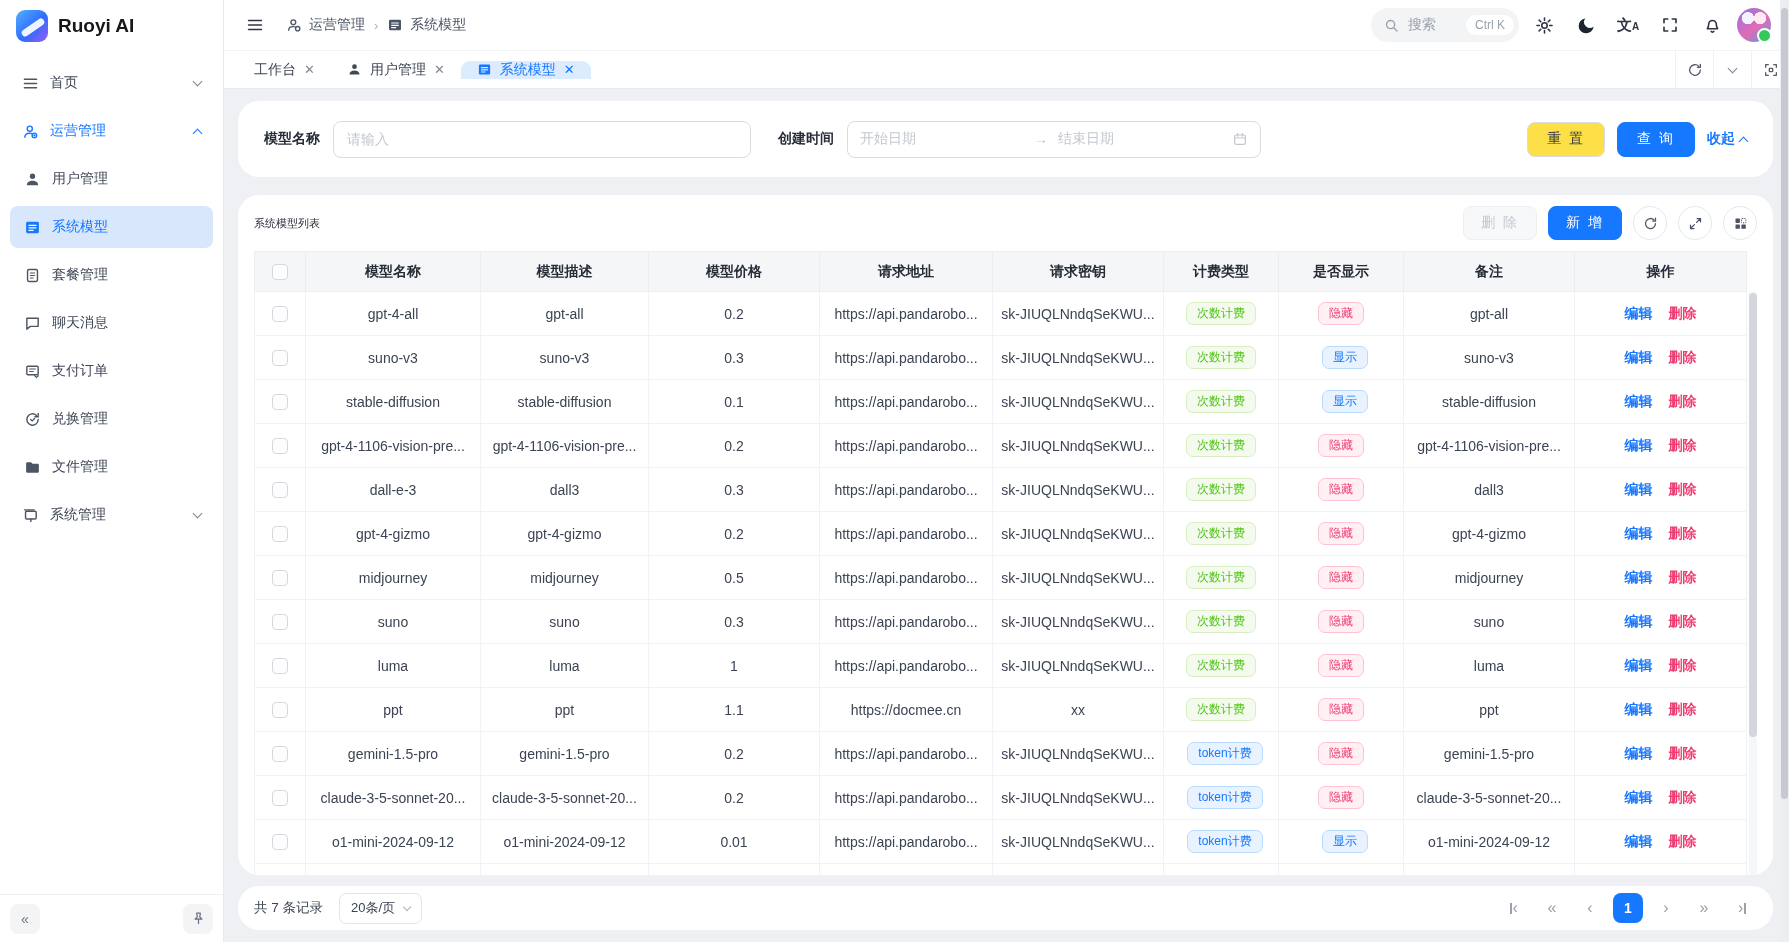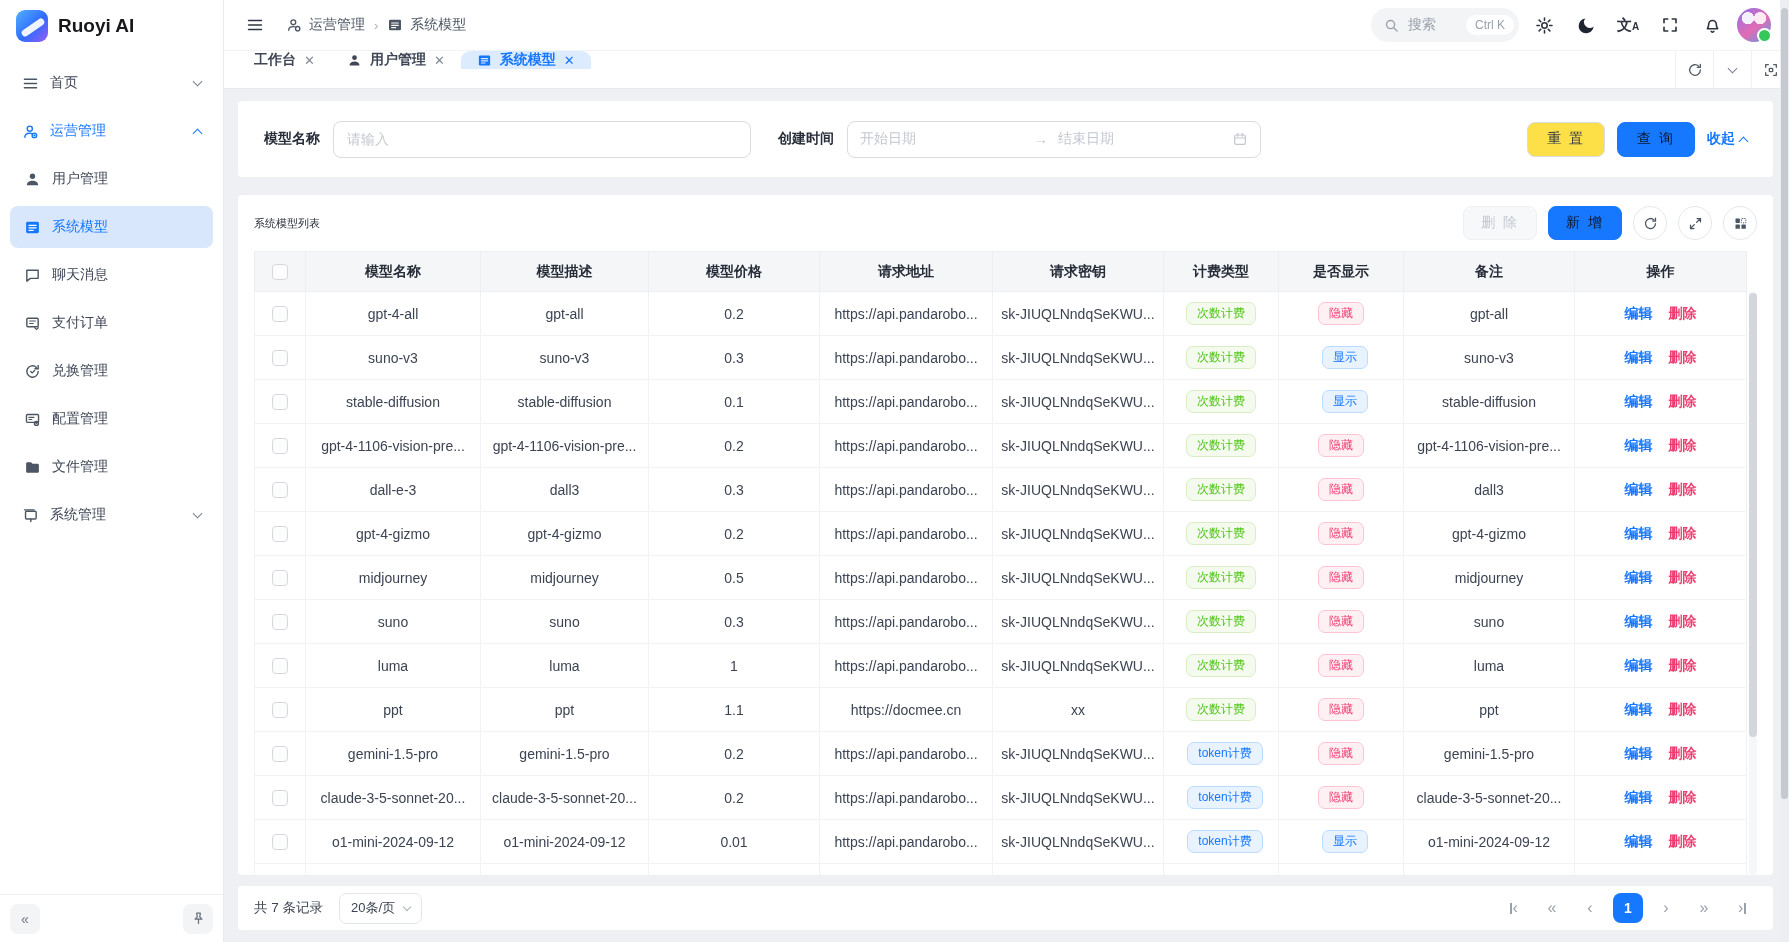--- a/index.html
+++ b/index.html
@@ -37,44 +37,44 @@
   .topbar-right { margin-left:auto; display:flex; align-items:center; gap:8px; }
   .search-pill { height:34px; width:148px; background:#f3f4f6; border-radius:17px; display:flex; align-items:center; gap:9px; padding:0 5px 0 13px; color:#9aa1ac; cursor:pointer; }
   .kbd { background:#fff; border-radius:13px; padding:3px 9px; font-size:12px; color:#9aa1ac; }
   .icon-btn { width:34px; height:34px; display:flex; align-items:center; justify-content:center; color:#2f3440; cursor:pointer; }
   .trans-ic { font-size:15px; font-weight:600; }
   .trans-ic small { font-size:10px; font-weight:700; }
   .avatar { width:34px; height:34px; border-radius:50%; background:radial-gradient(circle at 32% 30%,#f3f0ff 0 18%,transparent 19%),radial-gradient(circle at 68% 30%,#ffe9f3 0 18%,transparent 19%),linear-gradient(140deg,#8e74e8,#e26bb4 55%,#4aa0e8); position:relative; cursor:pointer; flex:0 0 auto;}
   .avatar::after { content:""; position:absolute; right:-1px; bottom:-1px; width:11px; height:11px; border-radius:50%; background:#35c75a; border:2px solid #fff; }
 
   .tabbar { height:39px; background:#fff; border-top:1px solid #f2f3f6; border-bottom:1px solid #e7eaef; display:flex; align-items:stretch; }
-  .tabs { display:flex; padding-left:14px; align-items:flex-start;font-weight:bold; }
+  .tabs { display:flex; padding-left:14px; align-items:center; }
   .tab { display:flex; align-items:center; gap:8px; padding:0 16px; color:#3f4656; cursor:pointer; position:relative; }
   .tab + .tab::before { content:""; position:absolute; left:0; top:11px; bottom:11px; width:1px; background:#e9ebef; }
   .tab.active { background:#dcebfd; color:#1677ff; border-radius:9px 9px 0 0; }
   .tab.active::before { display:none; }
   .tab .x { color:#828a96; font-size:13px; line-height:1; }
   .tab.active .x { color:#1677ff; }
   .tabbar-right { margin-left:auto; display:flex; align-items:stretch; }
   .tb-ic { width:38px; display:flex; align-items:center; justify-content:center; border-left:1px solid #eef0f4; color:#555c68; cursor:pointer; }
 
   
   .content { flex:1; min-height:0; padding:12px 16px 0 14px; display:flex; flex-direction:column; }
-  .card { background:#fff; border-radius:4px; }
+  .card { background:#fff; border-radius:21px; }
   .filter-card { height:76px; display:flex; align-items:center; gap:13px; padding:0 26px; flex:0 0 auto; }
   .f-label { color:#262c38; font-weight:600; white-space:nowrap; }
   .f-input { width:418px; height:37px; border:1px solid #d9dce1; border-radius:8px; padding:0 13px; font-size:14px; color:#374151; outline:none; font-family:inherit; }
   .f-input::placeholder { color:#c3c8d0; }
   .date-range { width:414px; height:37px; border:1px solid #d9dce1; border-radius:8px; display:flex; align-items:center; padding:0 12px; color:#c3c8d0; gap:10px; }
   .dr-start,.dr-end { flex:1; }
   .dr-end { text-align:left; }
   .filter-actions { margin-left:auto; display:flex; align-items:center; gap:12px; }
   .btn { height:35px; padding:0 19px; border-radius:8px; font-size:14px; cursor:pointer; font-family:inherit; letter-spacing:2px; white-space:nowrap; }
   .btn-plain { background:#fde047; border:1px solid #d9dce1; color:#353b47; }
-  .btn-primary { background:#1677ff; border:1px solid #1677ff; color:#0f172a; }
+  .btn-primary { background:#1677ff; border:1px solid #1677ff; color:#ffffff; }
   .collapse-link { color:#1677ff; display:flex; align-items:center; gap:5px; cursor:pointer; font-weight:600; white-space:nowrap; }
 
   .table-card { flex:1; min-height:0; margin-top:18px; padding:0 16px; display:flex; flex-direction:column; overflow:hidden; }
   .table-head-row { height:56px; display:flex; align-items:center; flex:0 0 auto; }
   .list-title { font-size:11px; color:#262c38; }
   .toolbar { margin-left:auto; display:flex; align-items:center; gap:11px; }
   .btn-sm { height:34px; padding:0 17px; letter-spacing:2px; }
   .btn-disabled { background:#f7f8fa; border:1px solid #edeff3; color:#c3c8d0; cursor:not-allowed; }
   .round-btn { width:34px; height:34px; border-radius:50%; border:1px solid #e4e7ec; background:#fff; color:#4b5563; display:flex; align-items:center; justify-content:center; cursor:pointer; }
 
@@ -144,49 +144,47 @@
           <span>用户管理</span>
         </div>
         <div class="menu-item active">
           <svg class="ic" width="17" height="17" viewBox="0 0 24 24">
               <rect x="3" y="4" width="18" height="16" rx="2" fill="currentColor"></rect>
               <path d="M7 9h10M7 12.5h10M7 16h6" stroke="#fff" stroke-width="1.8" stroke-linecap="round"></path>
             </svg>
           <span>系统模型</span>
         </div>
         <div class="menu-item">
+          <svg class="ic" width="17" height="17" viewBox="0 0 24 24" fill="none" stroke="currentColor" stroke-width="2">
+              <rect x="5" y="3.5" width="14" height="17" rx="2"></rect>
+              <path d="M9 8.5h6M9 12h6M9 15.5h4" stroke-width="1.7" stroke-linecap="round"></path>
+            </svg>
+          <span>套餐管理</span>
+        </div>
+        <div class="menu-item">
           <svg class="ic" width="17" height="17" viewBox="0 0 24 24" fill="none" stroke="currentColor" stroke-width="2" stroke-linejoin="round">
               <path d="M4 4.5h16v11.5H9l-5 4z"></path>
             </svg>
           <span>聊天消息</span>
         </div>
         <div class="menu-item">
           <svg class="ic" width="17" height="17" viewBox="0 0 24 24" fill="none" stroke="currentColor" stroke-width="2">
               <rect x="4" y="4.5" width="16" height="12" rx="1.5"></rect>
               <path d="M8 8.5h8M8 12h5" stroke-width="1.7" stroke-linecap="round"></path>
               <path d="M14.5 17.5l3.2 3 3-3" stroke-width="1.7"></path>
             </svg>
           <span>支付订单</span>
         </div>
         <div class="menu-item">
           <svg class="ic" width="17" height="17" viewBox="0 0 24 24" fill="none" stroke="currentColor" stroke-width="2" stroke-linecap="round">
               <path d="M20 12a8 8 0 1 1-2.4-5.7"></path>
               <path d="M20 3.5V8h-4.5"></path>
               <path d="M9.5 12l2 2 3.5-3.5" stroke-width="1.8"></path>
             </svg>
           <span>兑换管理</span>
-        </div>
-        <div class="menu-item">
-          <svg class="ic" width="17" height="17" viewBox="0 0 24 24" fill="none" stroke="currentColor" stroke-width="2">
-              <rect x="3.5" y="5" width="17" height="11" rx="1.5"></rect>
-              <path d="M7 9h7M7 12h4" stroke-width="1.6" stroke-linecap="round"></path>
-              <circle cx="17.5" cy="17.5" r="2.8"></circle>
-              <path d="M17.5 16.2v2.6M16.2 17.5h2.6" stroke-width="1.2"></path>
-            </svg>
-          <span>配置管理</span>
         </div>
         <div class="menu-item">
           <svg class="ic" width="17" height="17" viewBox="0 0 24 24" fill="currentColor">
               <path d="M3 6.5c0-1.1.9-2 2-2h5l2 2.2h7c1.1 0 2 .9 2 2v8.8c0 1.1-.9 2-2 2H5c-1.1 0-2-.9-2-2z"></path>
             </svg>
           <span>文件管理</span>
         </div>
       </div>
       <div class="menu-item">
         <svg class="ic" width="17" height="17" viewBox="0 0 24 24" fill="none" stroke="currentColor" stroke-width="2">

